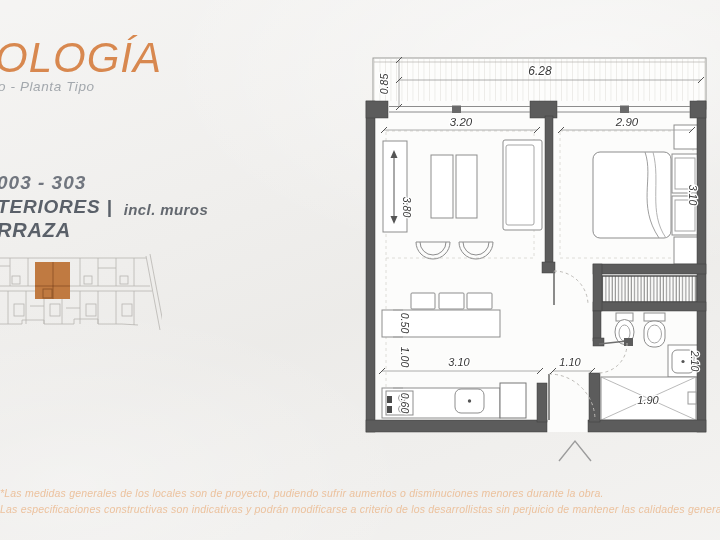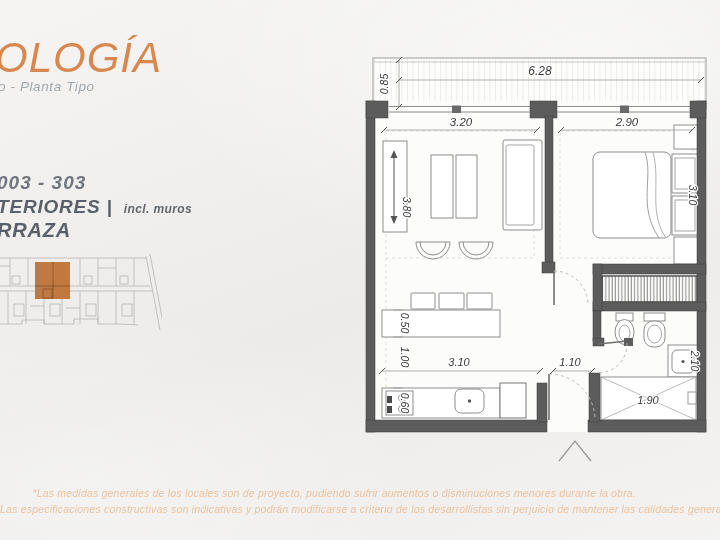--- a/index.html
+++ b/index.html
@@ -25,29 +25,29 @@
   }
   .units{
     position:absolute;left:-3px;top:172px;
     font-size:19px;font-weight:600;letter-spacing:1px;color:#71767f;white-space:nowrap;
   }
   .line-interiors{
     position:absolute;left:-3px;top:196px;display:flex;align-items:center;gap:11px;
     white-space:nowrap;
   }
   .line-interiors .big{font-size:19px;font-weight:700;letter-spacing:.8px;color:#5a6069;}
-  .line-interiors .small{font-size:12px;font-weight:700;letter-spacing:.4px;color:#63686f;position:relative;top:2px;}
+  .line-interiors .small{font-size:15px;font-weight:700;letter-spacing:.4px;color:#63686f;position:relative;top:2px;}
   .line-terraza{
     position:absolute;left:-3px;top:219px;
     font-size:20px;font-weight:700;letter-spacing:.8px;color:#5a6069;white-space:nowrap;
   }
   .keyplan{position:absolute;left:0;top:246px;}
   .floorplan{position:absolute;left:356px;top:50px;}
   .footer1,.footer2{
-    position:absolute;left:0;width:636px;text-align:right;
+    position:absolute;left:0;width:636px;text-align:left;
     color:#ecc29e;font-size:10.5px;letter-spacing:.2px;white-space:nowrap;overflow:visible;
   }
   .footer1{top:487px;}
   .footer2{top:503px;}
   svg text{font-family:"Liberation Sans", sans-serif;}
   .dim{fill:#3a3a3a;paint-order:stroke;stroke:#ffffff;stroke-width:2.4px;font-weight:400;}
 </style>
 </head>
 <body>
 

